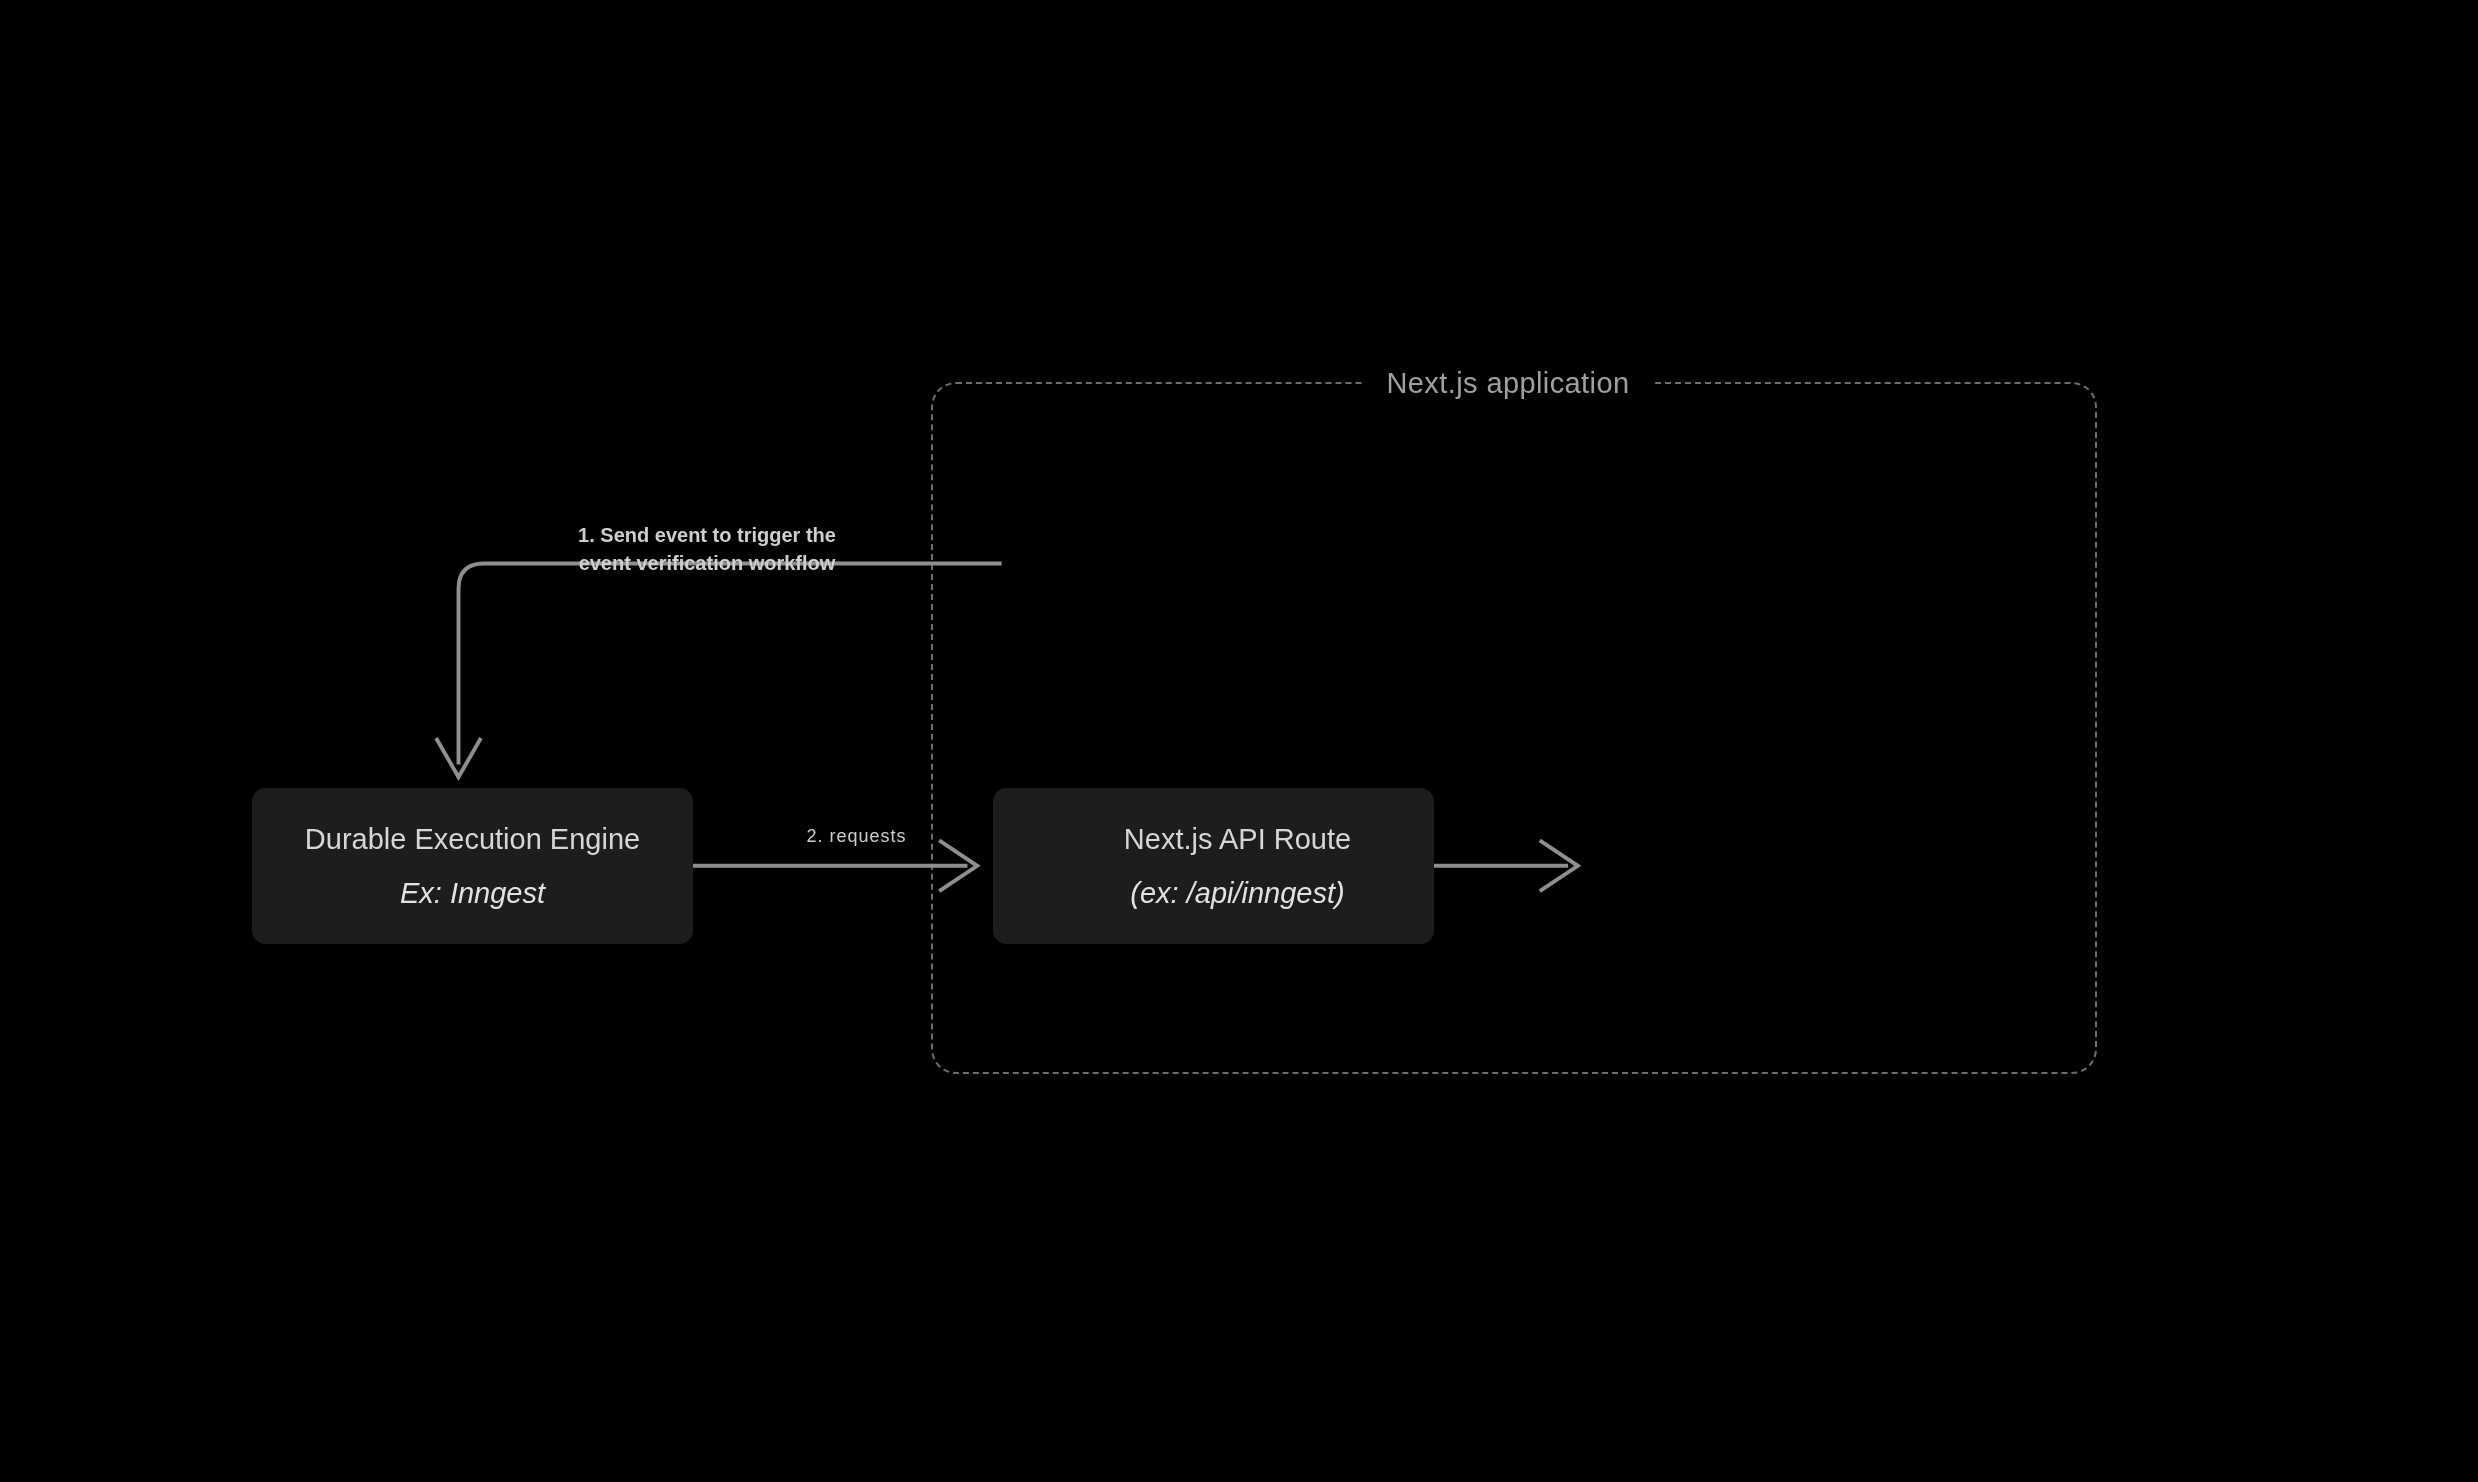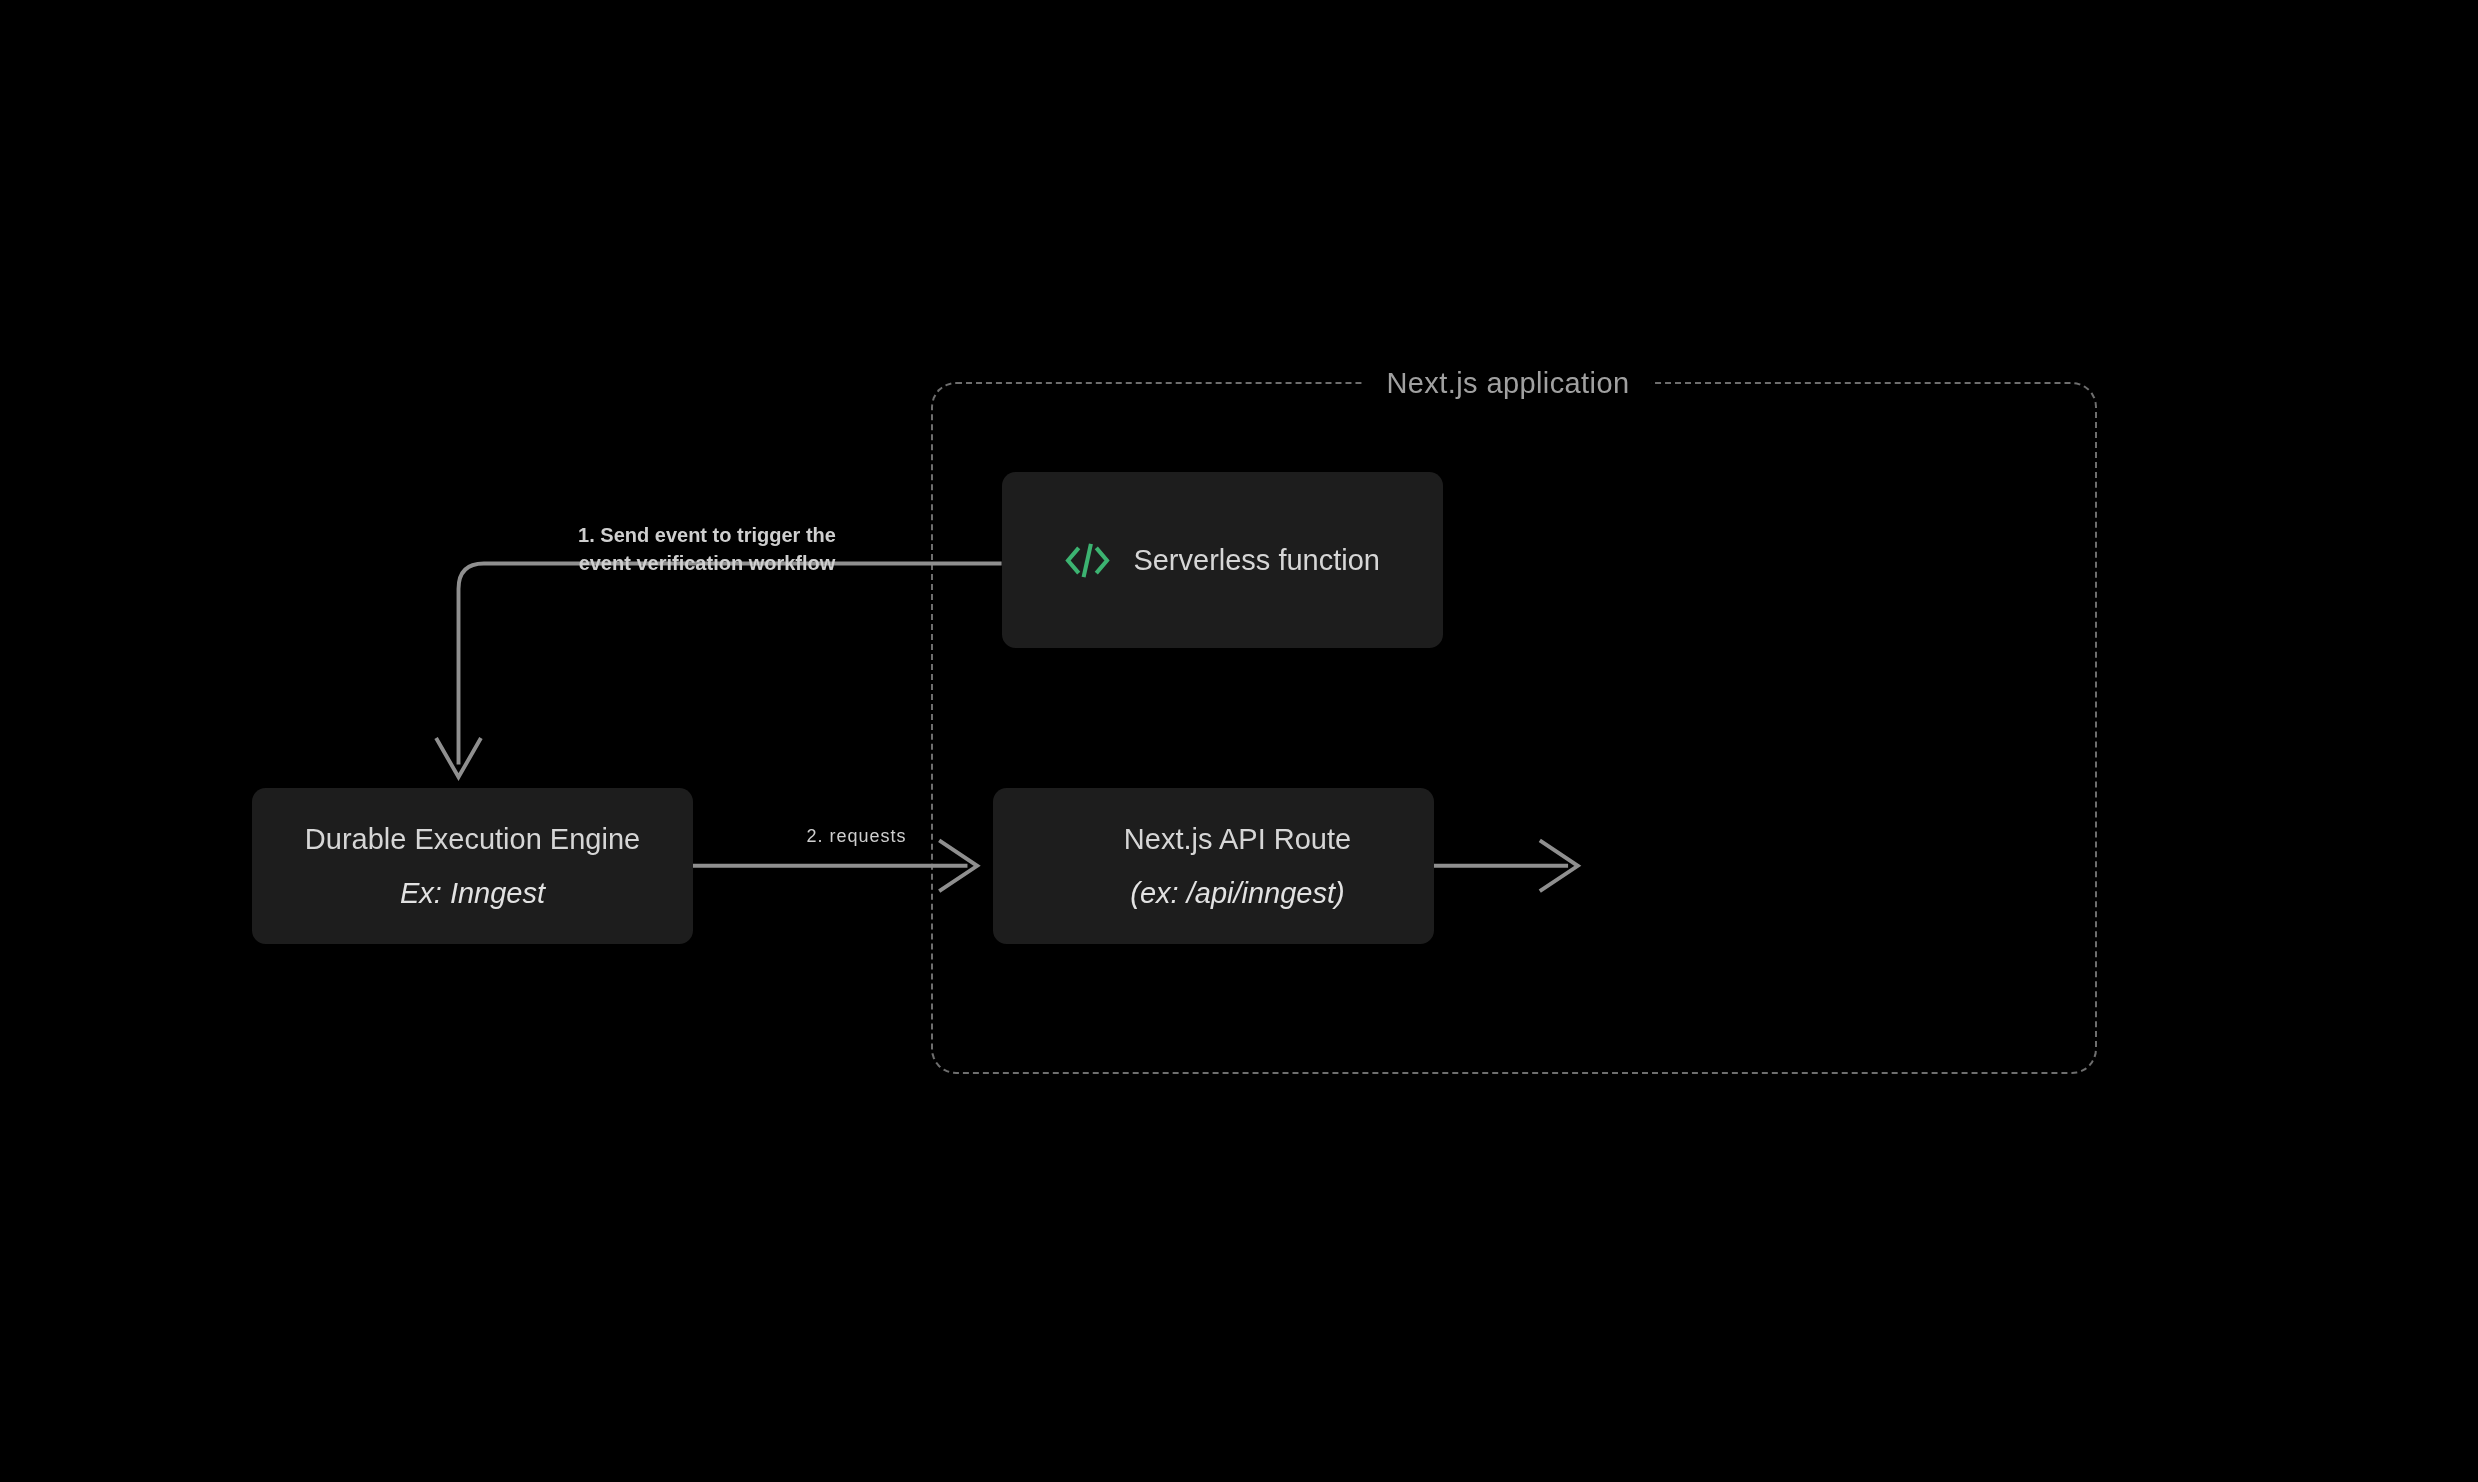--- a/index.html
+++ b/index.html
@@ -148,30 +148,20 @@
     <div>2.  requests</div>
   </div>
 
   <div class="node" id="node-engine">
     <div class="node-text">
       <span>Durable Execution Engine</span>
       <span class="sub">Ex: Inngest</span>
     </div>
   </div>
 
-  <div class="node" id="node-sless">
-    <div class="node-row">
-      <svg class="icon" width="45" height="39" viewBox="0 0 46 40" xmlns="http://www.w3.org/2000/svg">
-        <path d="M14 7 L3 20 L14 33" fill="none" stroke="#3cb371" stroke-width="4.2" stroke-linecap="butt" stroke-linejoin="miter"></path>
-        <path d="M32 7 L43 20 L32 33" fill="none" stroke="#3cb371" stroke-width="4.2" stroke-linecap="butt" stroke-linejoin="miter"></path>
-        <path d="M26.5 3 L19 37" fill="none" stroke="#3cb371" stroke-width="4.2" stroke-linecap="butt"></path>
-      </svg>
-      <span class="label">Serverless function</span>
-    </div>
-  </div>
 
   <div class="node" id="node-apiroute">
     <div class="node-text">
       <span>Next.js API Route</span>
       <span class="sub">(ex: /api/inngest)</span>
     </div>
   </div>
 
 
 </div>

